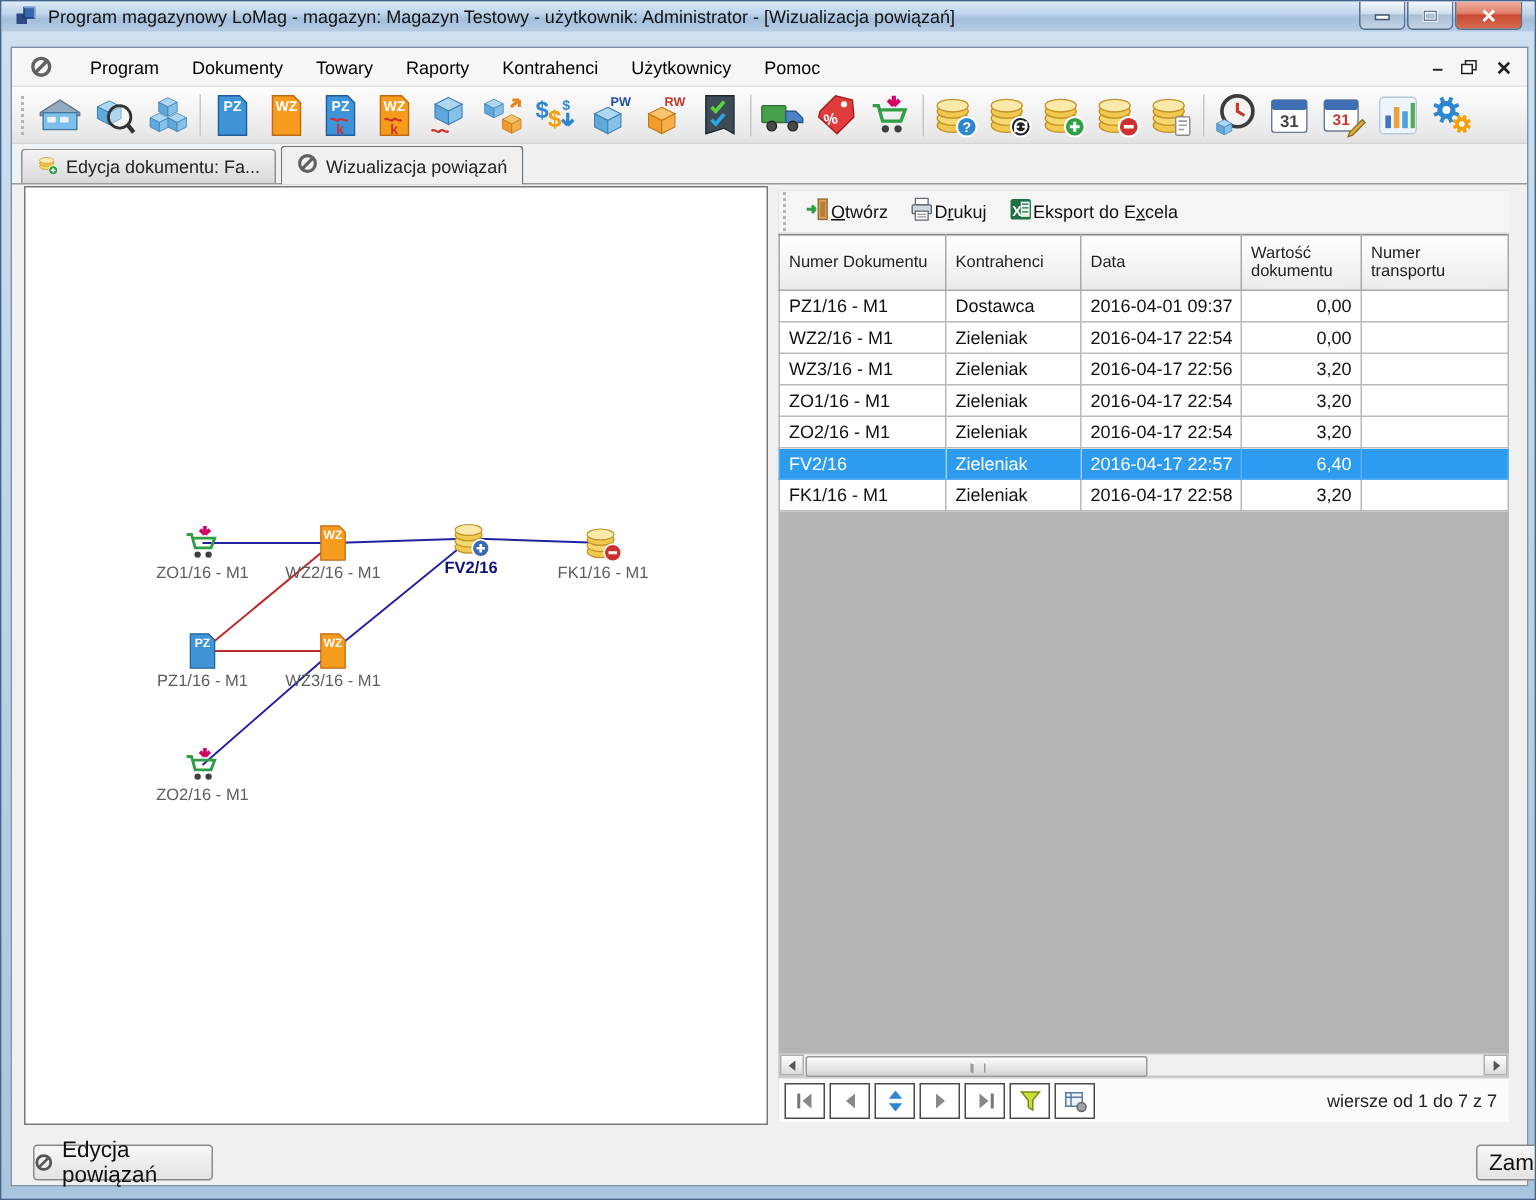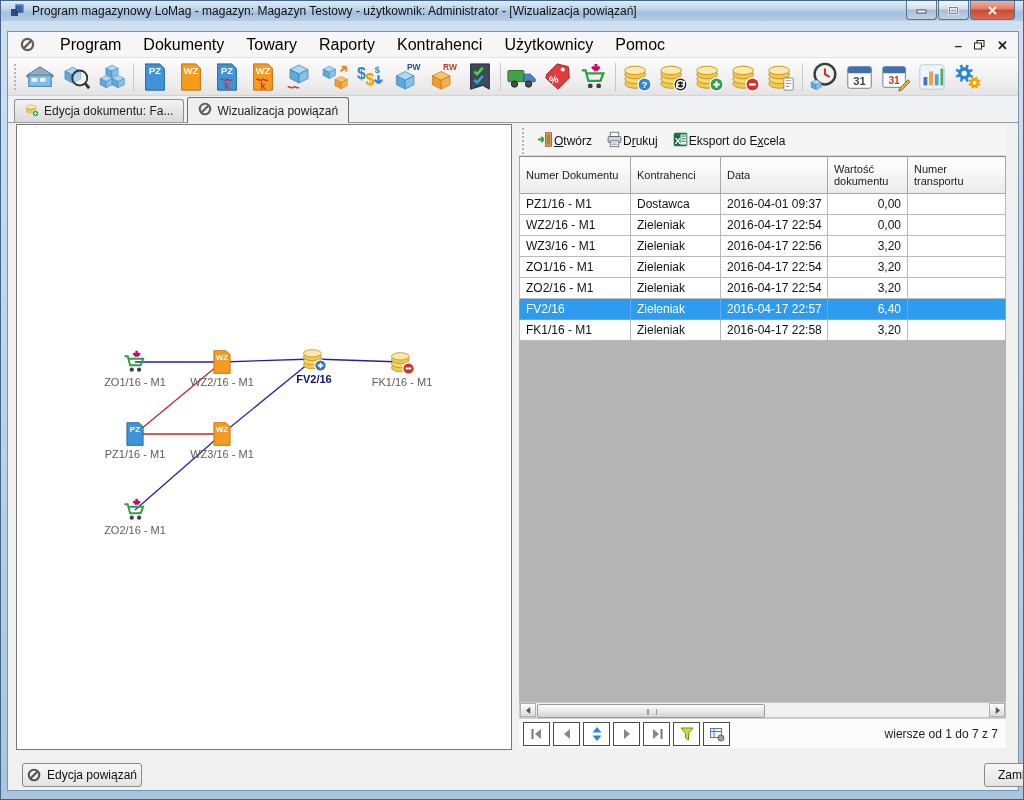--- a/index.html
+++ b/index.html
@@ -18,21 +18,21 @@
     display:flex; align-items:center; justify-content:center; margin-left:1px; cursor:pointer; }
   .winbtn.close { width:45px; background:linear-gradient(#f0b0a4,#e07b66 45%,#c94b34 50%,#d96a4f); }
   .winbtn svg { display:block; }
   
   #content { position:absolute; top:30px; left:6px; width:1012px; height:760px;
     background:#f0f0f0; border:1px solid #7d93ab; }
   
   .menubar { position:absolute; top:0; left:0; right:0; height:26px; background:#f6f6f6;
     display:flex; align-items:center; border-bottom:1px solid #e2e2e2; }
   .menubar .logo { width:15px; height:15px; margin:0 14px 0 12px; }
-  .menu-item { font-size:16px; color:#000; padding:4px 11px; cursor:default; }
+  .menu-item { font-size:12px; color:#000; padding:4px 11px; cursor:default; }
   .mdi-ctrls { position:absolute; right:10px; top:0; height:26px; display:flex; align-items:center; gap:12px; }
   .mdi-ctrls span { font-size:13px; font-weight:bold; color:#222; cursor:pointer; line-height:1; }
   
   .toolbar { position:absolute; top:26px; left:0; right:0; height:38px;
     background:linear-gradient(#fdfdfd,#eaeaea 80%,#e2e2e2); border-bottom:1px solid #d5d5d5;
     display:flex; align-items:center; padding-left:3px; }
   .grip { width:5px; height:26px; margin:0 3px; border-left:2px dotted #b5b5b5; }
   .tb-ico { width:36px; height:34px; display:flex; align-items:center; justify-content:center;
     border-radius:3px; cursor:pointer; }
   .tb-ico svg { width:30px; height:30px; }
@@ -86,21 +86,21 @@
     box-shadow:inset 2px 0 0 -1px #999; }
   
   .pager { position:absolute; left:0; right:0; top:591px; height:30px; background:#fbfbfb;
     border-top:1px solid #d0d0d0; display:flex; align-items:center; padding:0 4px; }
   .pg-btn { width:27px; height:24px; background:#fff; border:1px solid #4a4a4a; margin-right:3px;
     display:flex; align-items:center; justify-content:center; cursor:pointer; }
   .pg-btn svg { width:16px; height:16px; }
   .pg-status { margin-left:auto; font-size:12px; color:#222; padding-right:4px; }
   
   .f-btn { position:absolute; height:24px; background:linear-gradient(#f7f7f7,#e3e3e3);
-    border:1px solid #8a8a8a; border-radius:3px; font-size:12px; color:#111;
+    border:1px solid #8a8a8a; border-radius:3px; font-size:15px; color:#111;
     display:flex; align-items:center; justify-content:center; gap:6px; cursor:pointer; }
   #btn-edit { left:14px; top:731px; width:120px; }
   #btn-close { left:976px; top:731px; width:70px; }
   u { text-decoration:underline; }
 </style>
 </head>
 <body>
 
 <div id="window">
   <div class="titlebar">

